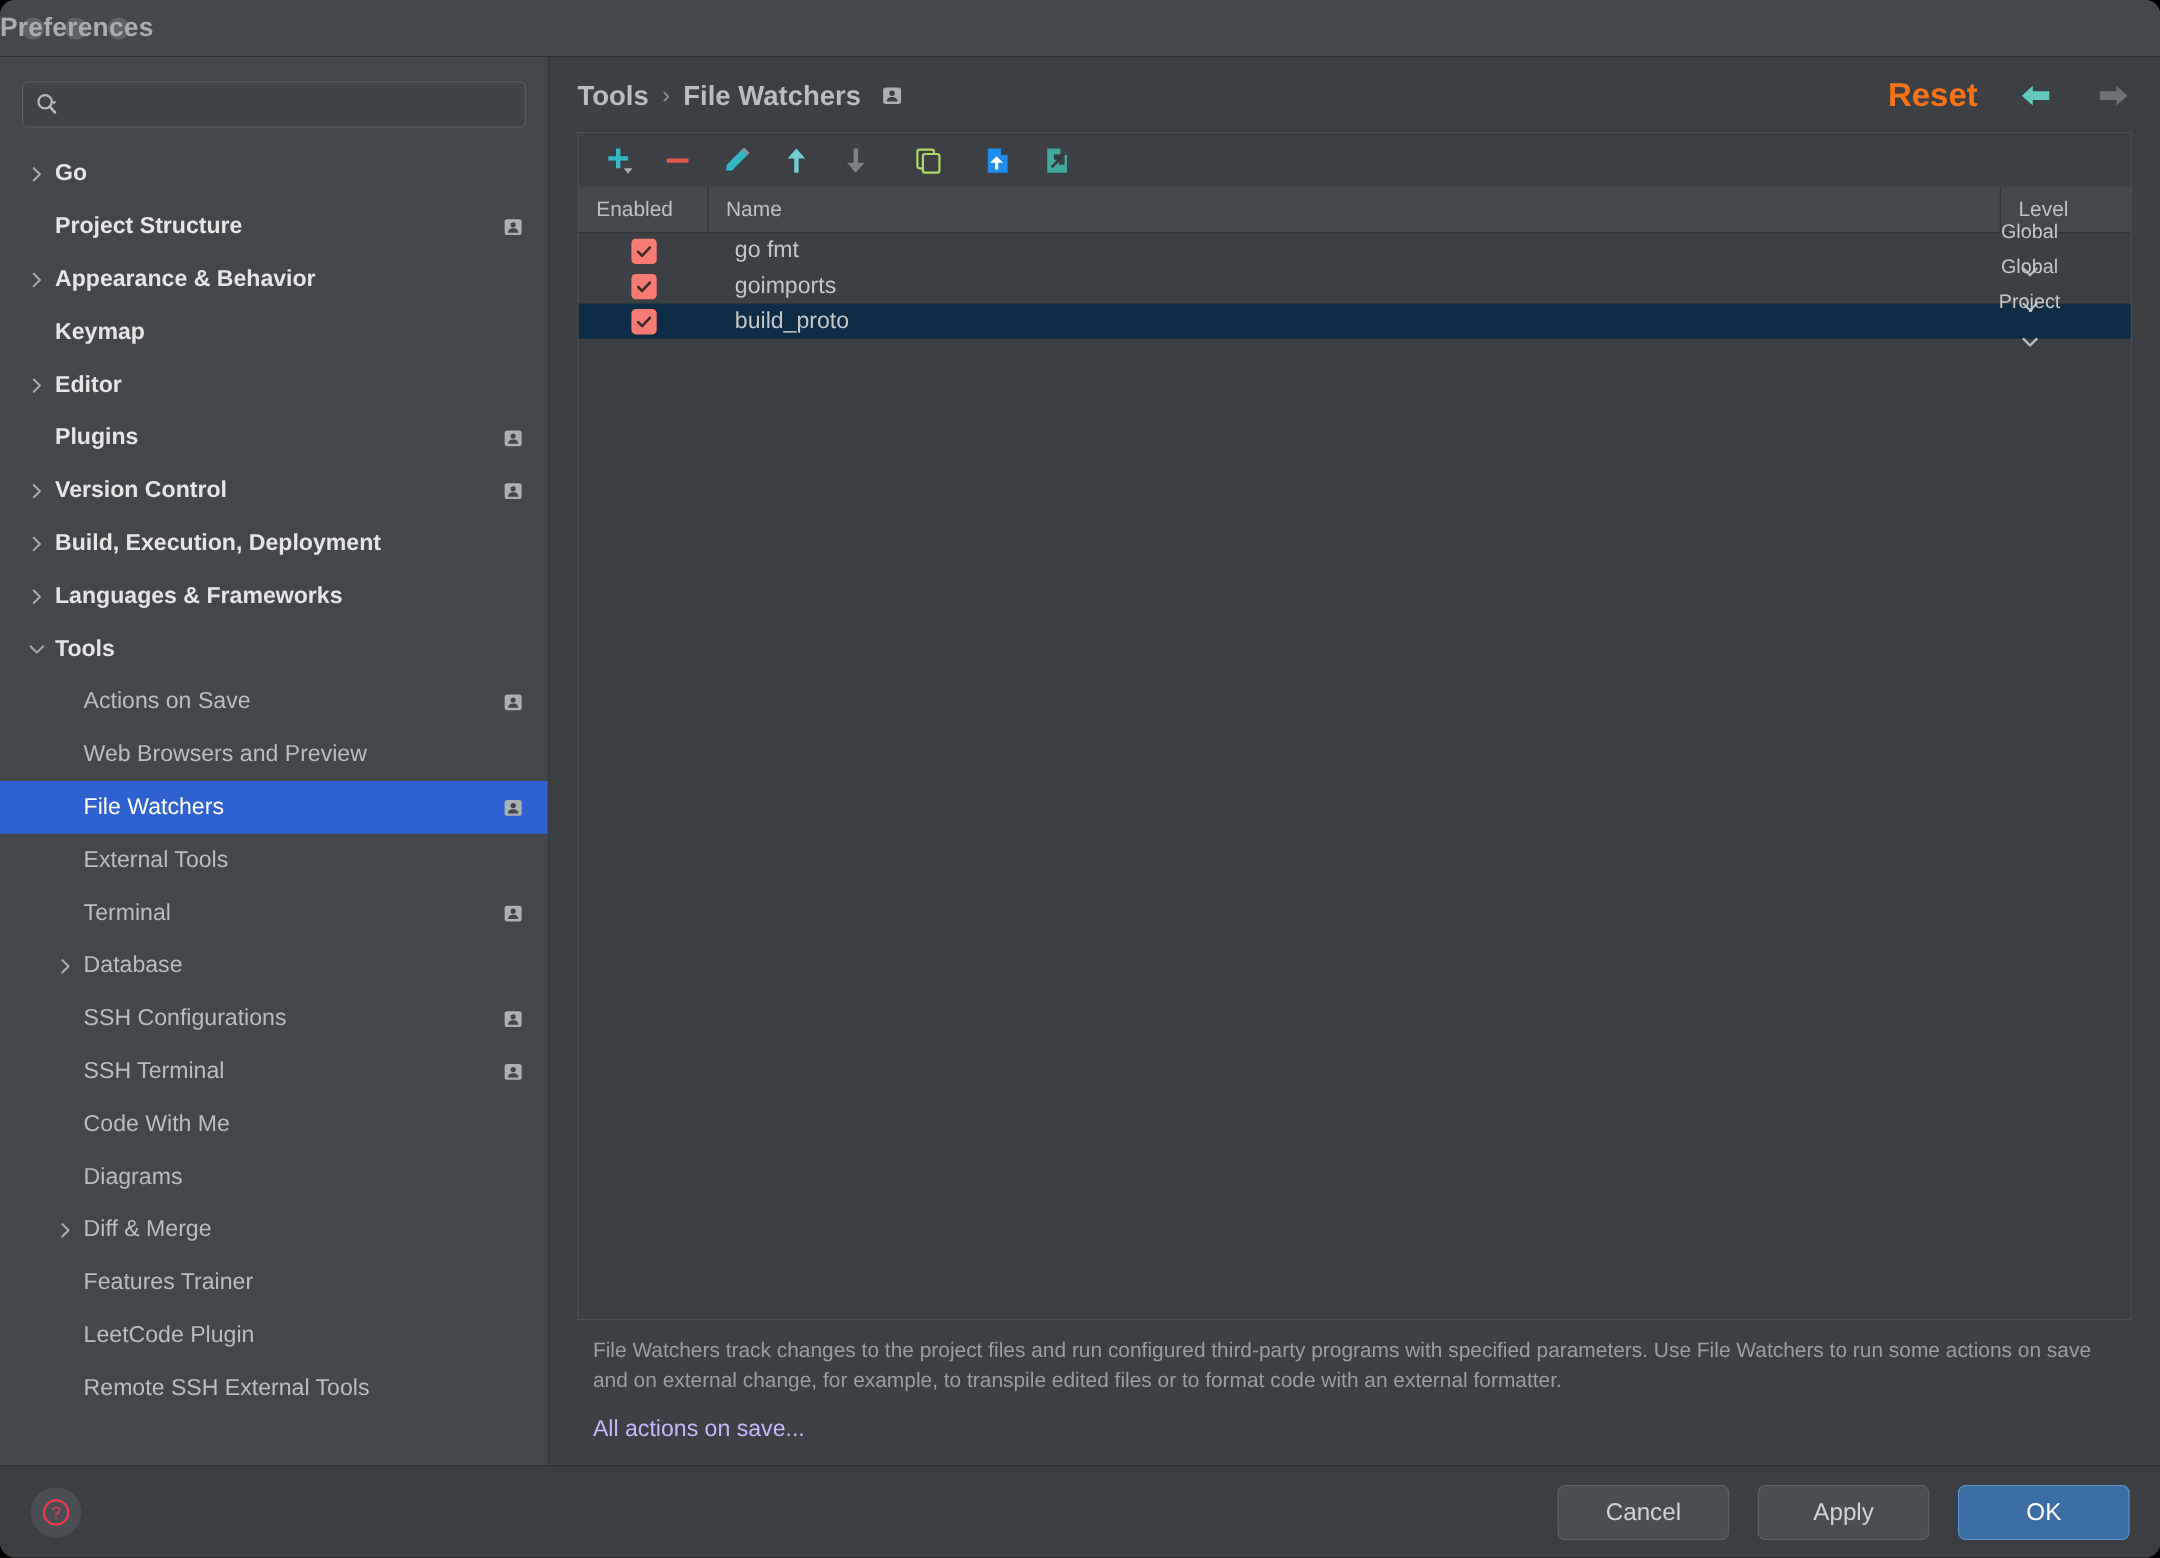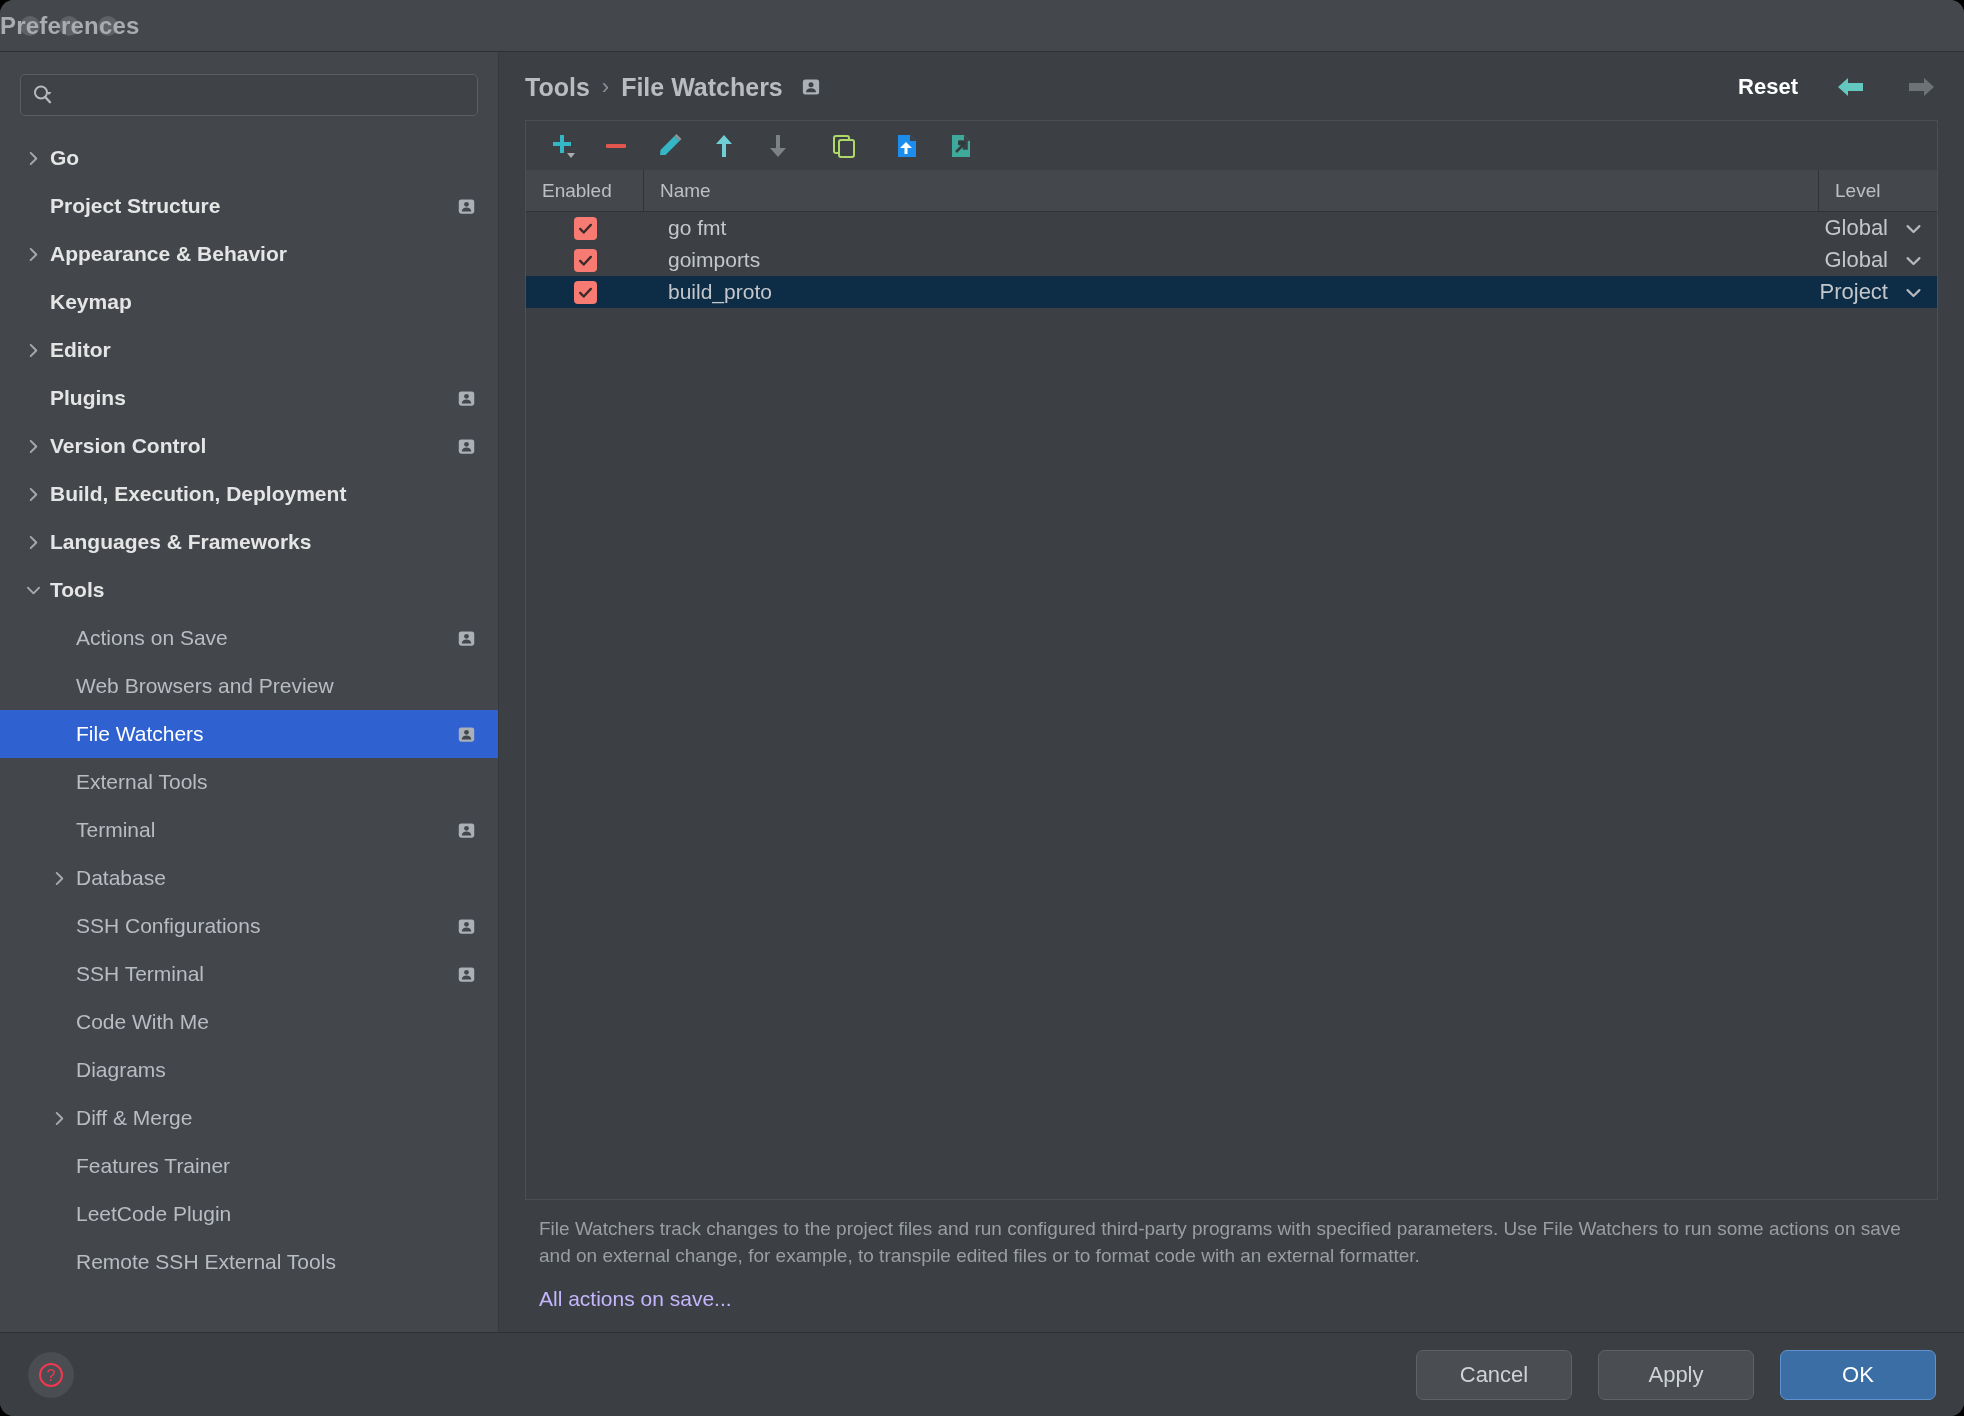--- a/index.html
+++ b/index.html
@@ -89,21 +89,21 @@
   #crumbbar {
     height: 62px; min-height: 62px;
     display: flex; align-items: center;
     padding-top: 8px;
   }
   .crumb { font-size: 25px; font-weight: bold; color: #b9bdc2; }
   .crumb-sep { font-size: 22px; color: #8d9197; margin: 0 12px; }
   #crumb-badge { margin-left: 18px; }
   #crumb-right { margin-left: auto; display: flex; align-items: center; gap: 36px; }
   #reset-link {
-    font-size: 22px; font-weight: bold; color: #ffffff; cursor: pointer;
+    font-size: 30px; font-weight: bold; color: #f97316; cursor: pointer;
   }
   
   #panel {
     flex: 1; min-height: 0; display: flex; flex-direction: column;
     padding-top: 6px;
   }
   #toolbar {
     height: 50px; min-height: 50px;
     background: #3c4044;
     border: 1px solid #4c5054;
@@ -140,21 +140,21 @@
     width: 118px; display: flex; align-items: center; justify-content: center;
   }
   .cb {
     width: 23px; height: 23px; border-radius: 4px;
     background: #f77b72; display: flex; align-items: center; justify-content: center;
   }
   .cell-name { flex: 1; font-size: 21px; color: #c3c7cb; padding-left: 24px; }
   .cell-level {
     width: 170px; display: flex; align-items: center; justify-content: flex-end;
     padding-right: 14px; gap: 16px;
-    font-size: 22px; color: #c3c7cb;
+    font-size: 18px; color: #c3c7cb; flex-direction: column;
   }
   
   #desc {
     padding: 16px 2px 0 2px;
     font-size: 19px; line-height: 1.42; color: #9a9ea3; margin-left: 12px;
   }
   #allactions {
     margin-top: 14px; font-size: 21px; color: #c4b5fd; cursor: pointer;
     display: inline-block;
   }

